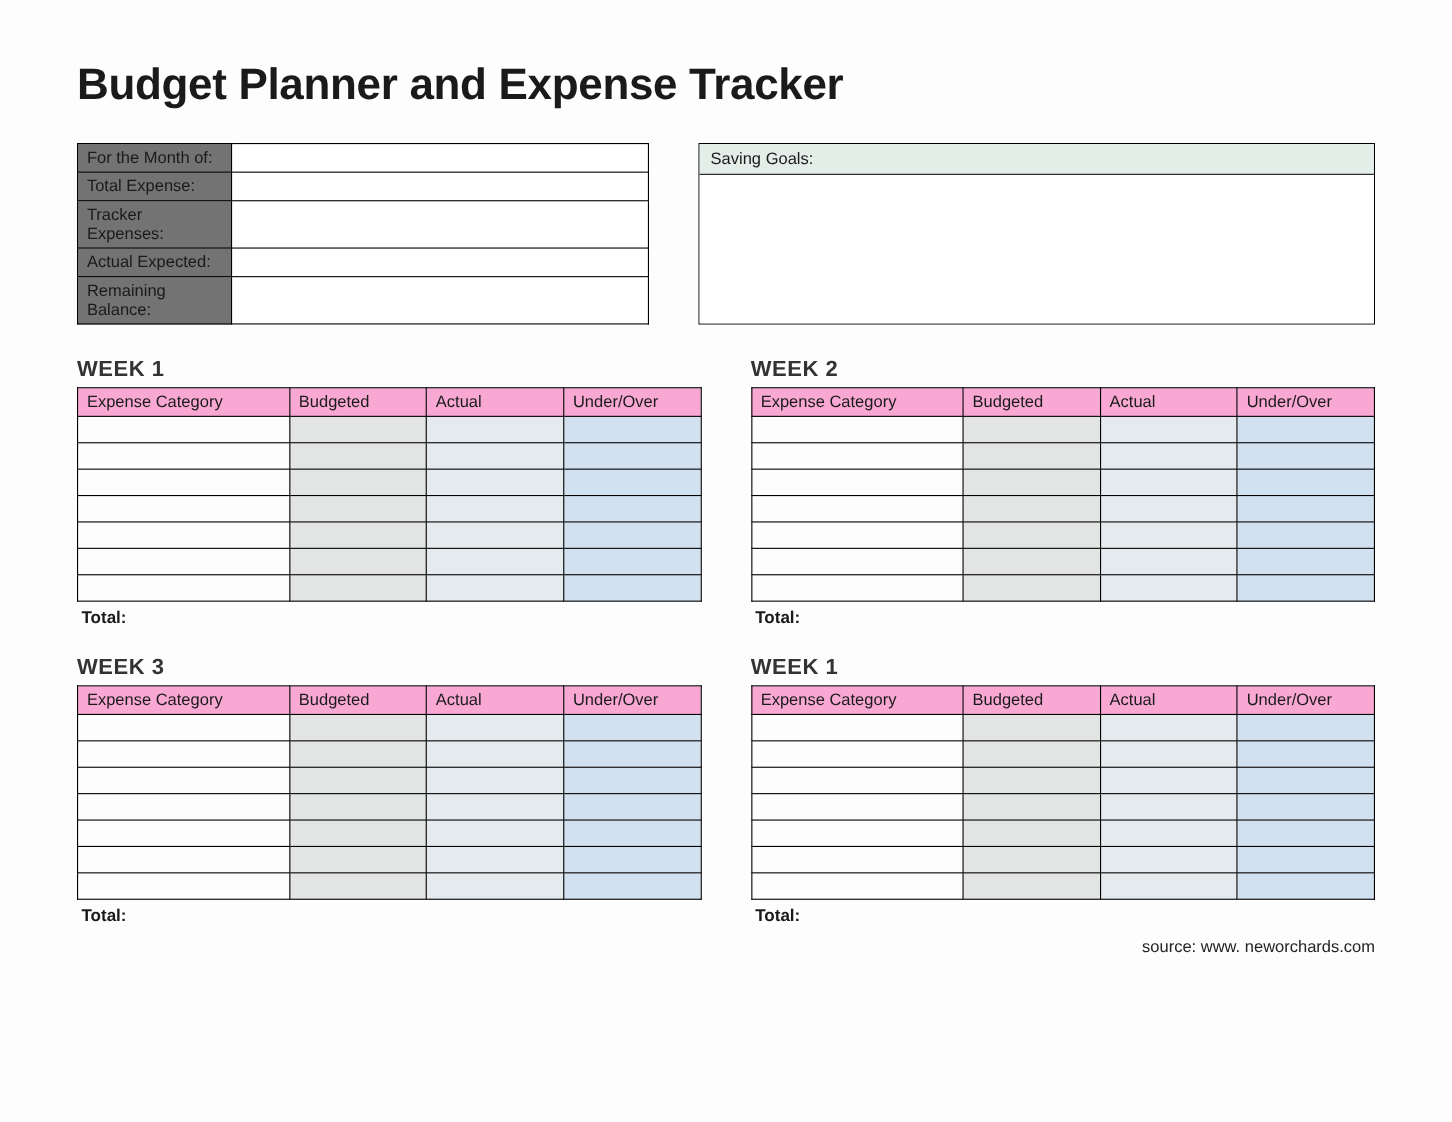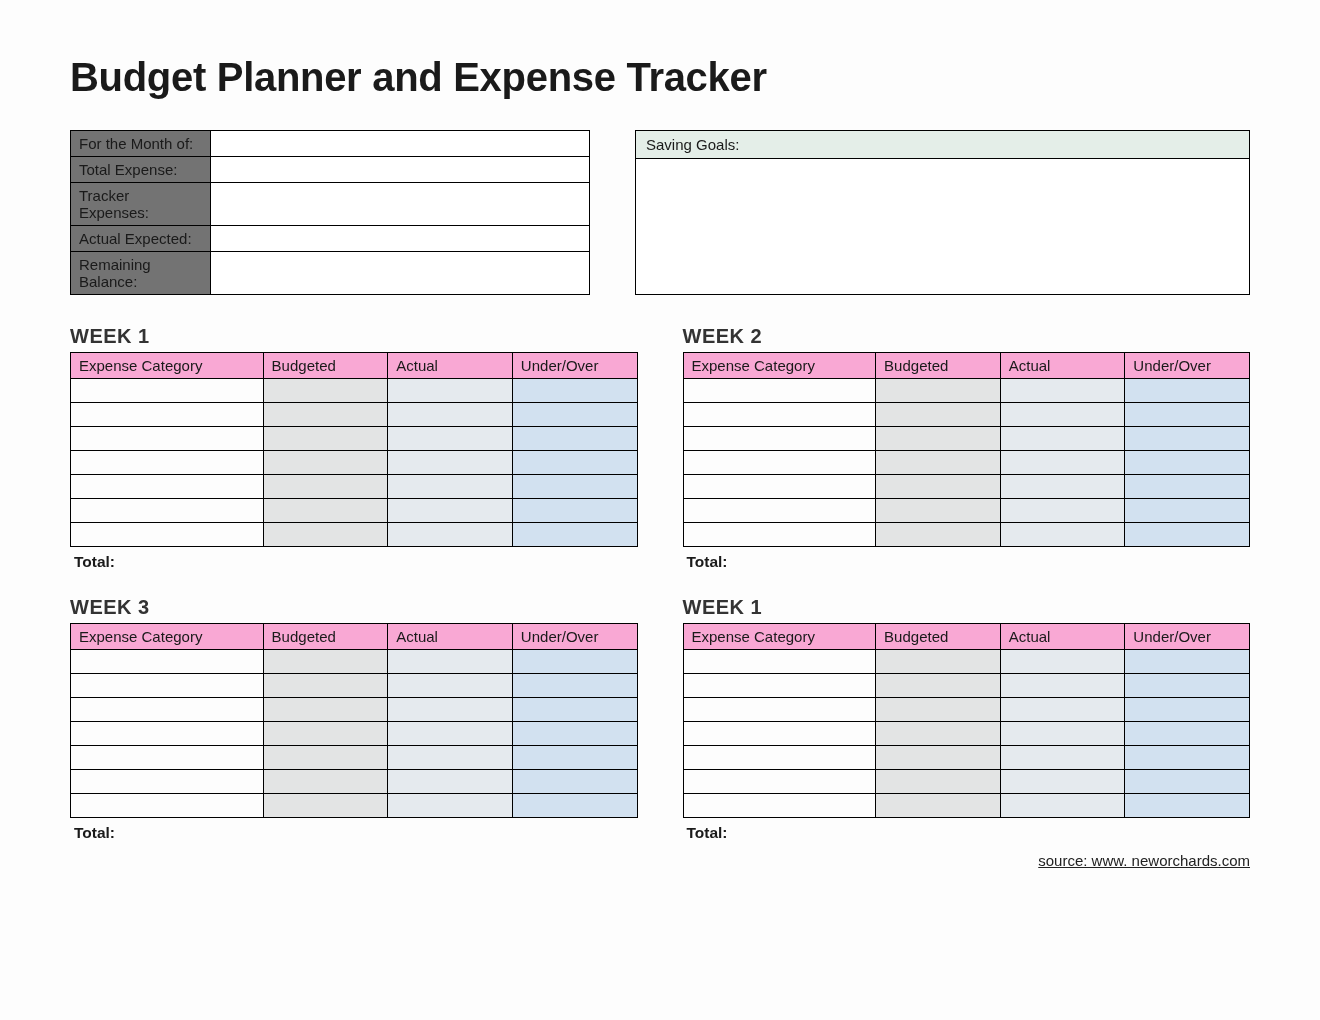--- a/index.html
+++ b/index.html
@@ -108,21 +108,20 @@
     font-size: 15.5px;
     padding: 6px 4px 0 4px;
     font-weight: bold;
   }
 
   .source {
     text-align: right;
     font-size: 15px;
     margin-top: 10px;
     color: #222;
-    text-decoration: underline;
   }
 </style>
 </head>
 <body>
 
 <h1 class="title">Budget Planner and Expense Tracker</h1>
 
 <div class="top-row">
   <table class="summary">
     <tbody id="summary-body">

